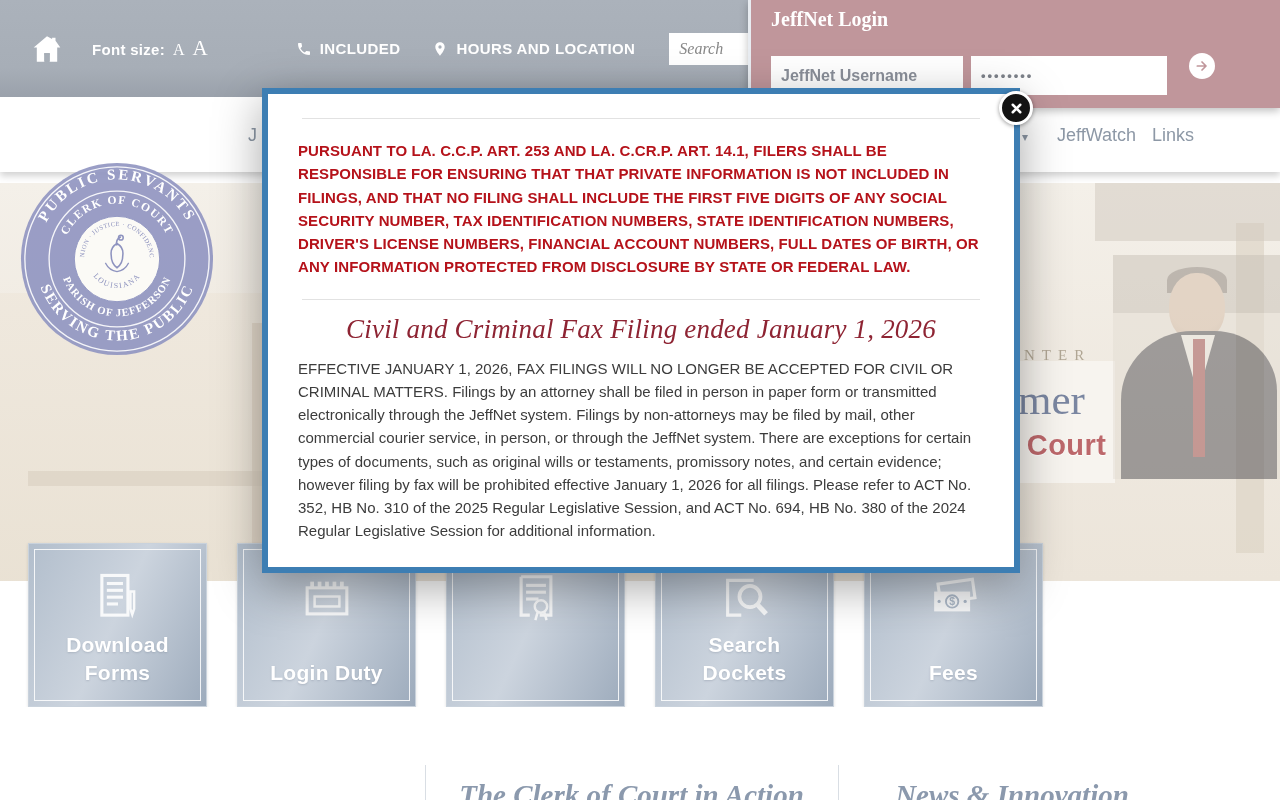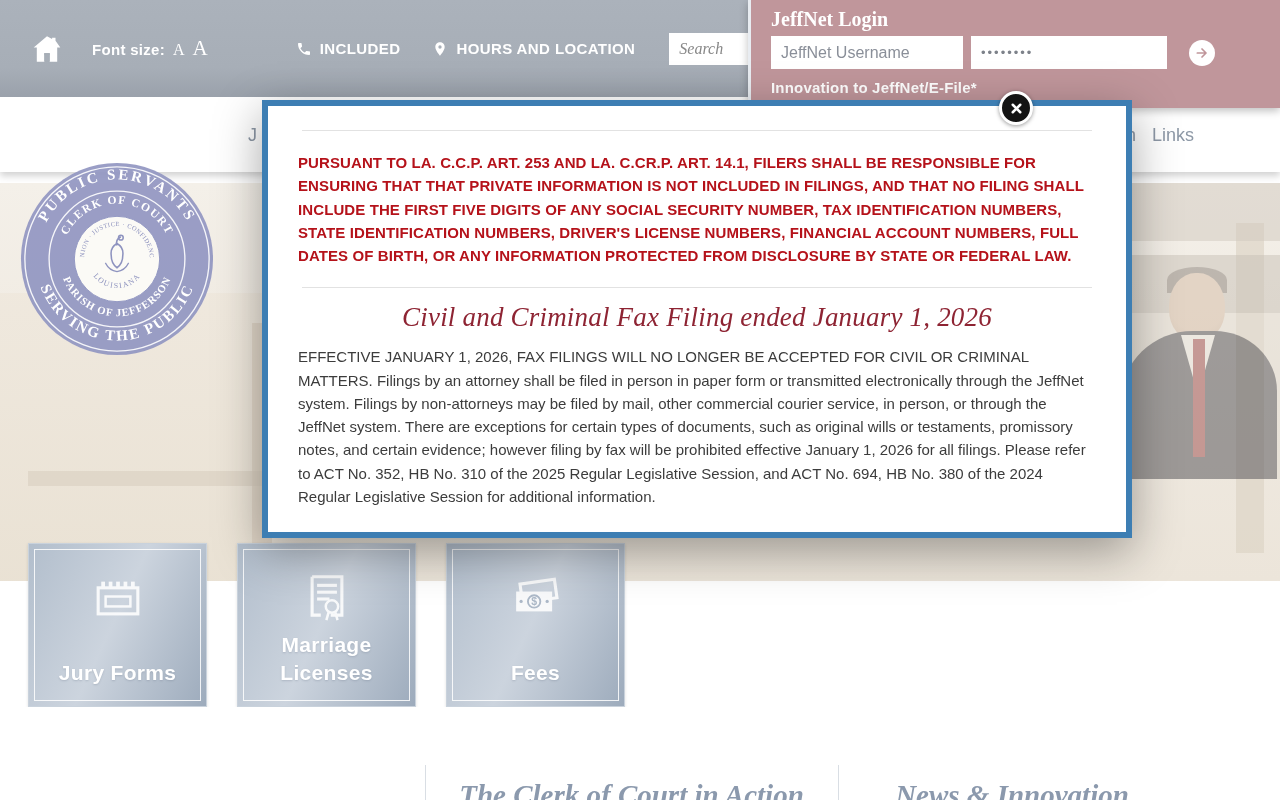--- a/index.html
+++ b/index.html
@@ -25,22 +25,22 @@
     font-family:"Liberation Serif",serif; font-style:italic; font-size:16px; color:#555; background:transparent; }
   .searchbox input::placeholder { color:#888; }
   .search-ic { position:absolute; right:6px; top:6px; width:20px; height:20px; cursor:pointer; }
 
   
   .jeffnet { position:absolute; left:748px; top:0; width:532px; height:108px;
     background:#c0969b; z-index:6; border-left:3px solid #e8ecf1;
     box-shadow:0 3px 8px rgba(0,0,0,.25); padding:8px 4px 0 20px; }
   .jeffnet h3 { font-family:"Liberation Serif",serif; font-weight:700; font-size:20px; color:#fff; margin-bottom:5px; }
   .jn-row { display:flex; align-items:center; gap:8px; }
-  .jn-input { height:33px; border:0; outline:none; background:#fff; padding:0 10px;
-    font-weight:400; font-size:16px; color:#6d7278; }
+  .jn-input { height:39px; border:0; outline:none; background:#fff; padding:0 10px;
+    font-weight:700; font-size:16px; color:#6d7278;margin-top:20px; }
   .jn-user { width:192px; } .jn-user::placeholder { color:#8a8f99; }
   .jn-pass { width:196px; font-size:13px; letter-spacing:2px; color:#7d828a; }
   .jn-arrow { width:26px; height:26px; border-radius:50%; background:#fff; border:0; margin-left:14px;
     display:flex; align-items:center; justify-content:center; cursor:pointer; }
   .jn-sub { display:inline-block; margin-top:10px; color:#fff; font-weight:700; font-size:15px;
     letter-spacing:.2px; cursor:pointer; }
 
   
   .navbar { position:absolute; left:0; top:97px; width:1280px; height:75px; background:#fff;
     z-index:3; box-shadow:0 4px 7px rgba(0,0,0,.18); }
@@ -96,21 +96,21 @@
   
   .bottom { position:absolute; left:0; top:707px; width:1280px; height:93px; background:#fff; z-index:2;border-radius:28px; }
   .vdiv { position:absolute; top:58px; width:1px; height:40px; background:#d9dee4; }
   .vdiv.d1 { left:425px; } .vdiv.d2 { left:838px; }
   .bot-h { position:absolute; top:72px; font-family:"Liberation Serif",serif; font-style:italic;
     font-weight:600; font-size:29px; color:#8b99ad; }
   .bot-h.left { left:425px; width:413px; text-align:center; }
   .bot-h.right { left:862px; width:300px; text-align:center; }
 
   
-  .modal { position:absolute; left:262px; top:100px; width:870px; z-index:10;
+  .modal { position:absolute; left:262px; top:88px; width:758px; z-index:10;
     background:#fff; border:6px solid #3d7eb3; box-shadow:0 14px 44px rgba(0,0,0,.35);
     padding:20px 30px 24px; }
   .modal hr { border:0; border-top:1px solid #e2e2e2; }
   .hr1 { margin:4px 4px 20px; } .hr2 { margin:20px 4px 4px; }
   .notice-red { color:#b5121a; font-weight:700; font-size:15px; line-height:1.55; letter-spacing:.1px; }
   .modal h2 { font-family:"Liberation Serif",serif; font-style:italic; font-weight:400;
     font-size:27px; color:#8e2433; text-align:center; margin:14px 0 12px; letter-spacing:.2px; }
   .modal .body { color:#3c3c3c; font-size:15px; line-height:1.55; }
   .modal-close { position:absolute; left:999px; top:91px; width:34px; height:34px; border-radius:50%;
     background:#141414; border:3px solid #fff; box-shadow:0 1px 4px rgba(0,0,0,.4);
@@ -231,49 +231,67 @@
     <g stroke="#8e93bf" fill="none" stroke-width="1.6">
       <path d="M100 84 q-7 4 -6 12 q0 9 6 13 q6 -4 6 -13 q1 -8 -6 -12z"></path>
       <path d="M100 86 q-2 -6 4 -9"></path>
       <path d="M88 104 q4 8 12 9 q8 -1 12 -9" stroke-width="1.2"></path>
       <circle cx="104" cy="78" r="2.4"></circle>
     </g>
   </svg>
 
   <div class="tiles">
 
+    <div class="tile">
+      <svg viewBox="0 0 100 100" width="62" height="62" fill="none" stroke="#fff" stroke-width="5">
+        <rect x="24" y="12" width="42" height="64"></rect>
+        <line x1="32" y1="25" x2="58" y2="25"></line>
+          <line x1="32" y1="36" x2="58" y2="36"></line>
+        <line x1="32" y1="47" x2="58" y2="47"></line>
+          <line x1="32" y1="58" x2="50" y2="58"></line>
+        <path d="M76 38 v28 l-3 9 -3-9 v-28 z" stroke-width="4"></path>
+      </svg>
+      <div class="tile-label">Download Forms</div>
+    </div>
 
     <div class="tile">
       <svg viewBox="0 0 100 100" width="62" height="62" fill="none" stroke="#fff" stroke-width="5">
         <rect x="18" y="32" width="64" height="42"></rect>
         <rect x="30" y="46" width="40" height="16" stroke-width="4"></rect>
         <line x1="26" y1="32" x2="26" y2="22" stroke-width="6"></line>
         <line x1="38" y1="32" x2="38" y2="22" stroke-width="6"></line>
         <line x1="50" y1="32" x2="50" y2="22" stroke-width="6"></line>
         <line x1="62" y1="32" x2="62" y2="22" stroke-width="6"></line>
         <line x1="74" y1="32" x2="74" y2="22" stroke-width="6"></line>
       </svg>
-      <div class="tile-label">Jury Forms</div>
+      <div class="tile-label">Login Duty</div>
     </div>
 
 
     <div class="tile">
       <svg viewBox="0 0 100 100" width="62" height="62" fill="none" stroke="#fff" stroke-width="5">
         <path d="M26 14 h48 v62 h-18"></path>
         <path d="M26 14 v62 h14"></path>
         <line x1="34" y1="28" x2="66" y2="28"></line>
           <line x1="34" y1="39" x2="66" y2="39"></line>
         <line x1="34" y1="50" x2="54" y2="50"></line>
         <circle cx="58" cy="62" r="10" stroke-width="4"></circle>
         <line x1="53" y1="70" x2="49" y2="84" stroke-width="4"></line>
         <line x1="63" y1="70" x2="67" y2="84" stroke-width="4"></line>
       </svg>
-      <div class="tile-label">Marriage Licenses</div>
-    </div>
-
+    </div>
+
+    <div class="tile">
+      <svg viewBox="0 0 100 100" width="62" height="62" fill="none" stroke="#fff" stroke-width="5">
+        <path d="M64 20 H22 v56 h22"></path>
+        <circle cx="58" cy="46" r="17" stroke-width="6"></circle>
+        <line x1="70" y1="59" x2="84" y2="74" stroke-width="8"></line>
+      </svg>
+      <div class="tile-label">Search Dockets</div>
+    </div>
 
     <div class="tile">
       <svg viewBox="0 0 100 100" width="62" height="62">
         <rect x="26" y="22" width="56" height="30" fill="none" stroke="#fff" stroke-width="5" transform="rotate(-8 54 37)"></rect>
         <rect x="18" y="38" width="58" height="32" fill="#fff"></rect>
         <circle cx="47" cy="54" r="10" fill="none" stroke="#a9b6c6" stroke-width="3"></circle>
         <text x="47" y="60" text-anchor="middle" fill="#a9b6c6" font-size="17" font-weight="bold">$</text>
         <circle cx="26" cy="54" r="2.6" fill="#a9b6c6"></circle>
           <circle cx="68" cy="54" r="2.6" fill="#a9b6c6"></circle>
       </svg>

